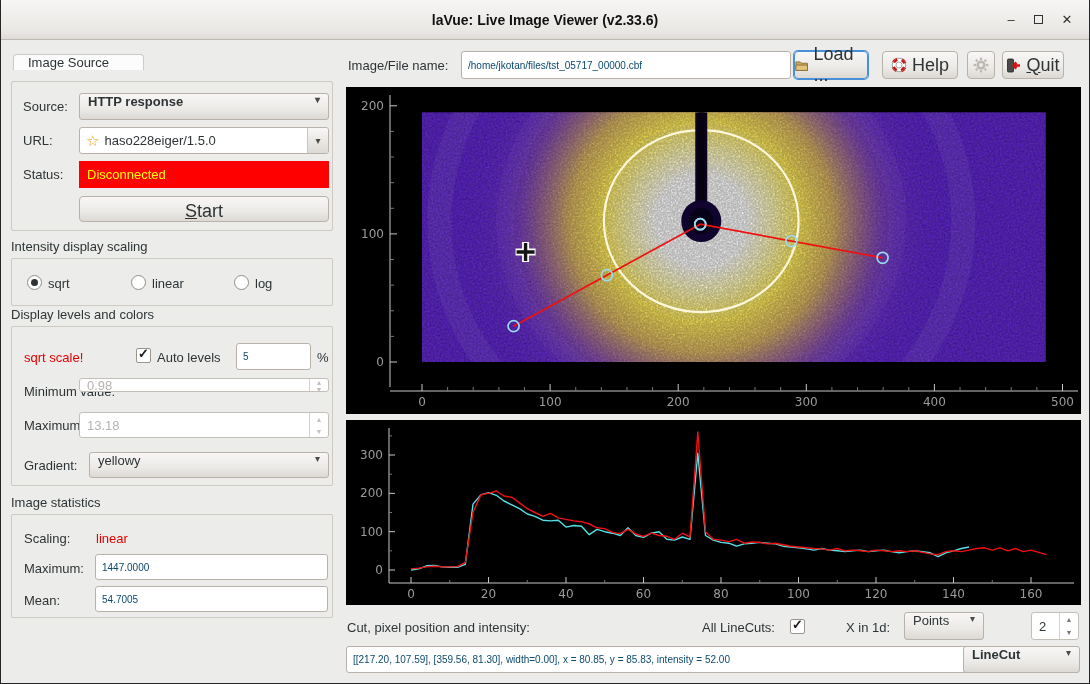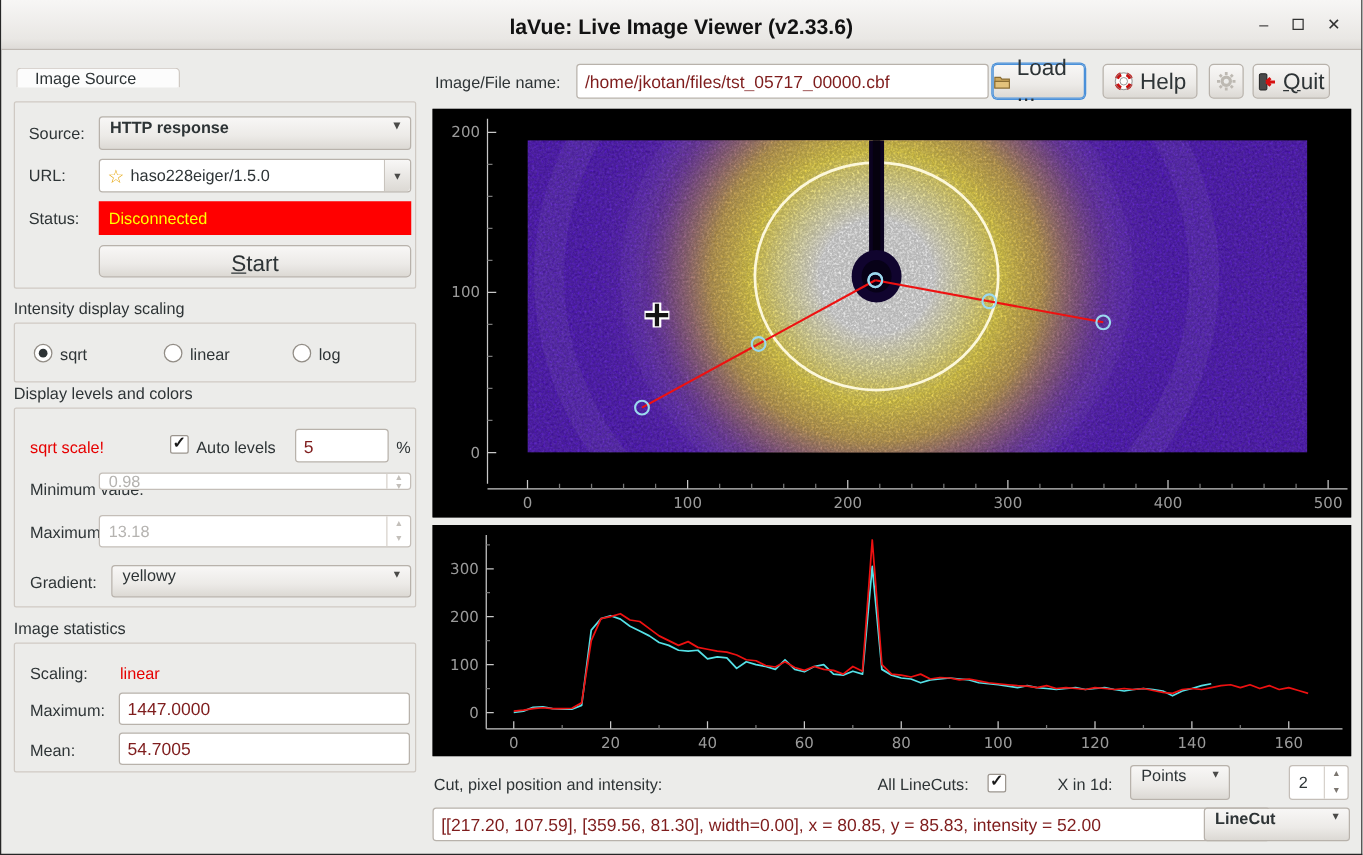--- a/index.html
+++ b/index.html
@@ -7,31 +7,31 @@
   body { font-family:"Liberation Sans", sans-serif; font-size:13px; color:#2e3436; }
   #app { position:relative; width:1090px; height:684px; background:#ececea; overflow:hidden;
          border:1px solid #262626; border-top:none; }
   .abs { position:absolute; }
 
   
   .titlebar { position:absolute; left:0; top:0; width:100%; height:40px;
               background:linear-gradient(#f7f6f5,#e9e7e4 80%,#dedbd7);
               border-bottom:1px solid #bfb9b3; }
   .titlebar .title { position:absolute; left:0; right:0; top:12px; text-align:center;
-                     font-weight:bold; font-size:17px; color:#121212; }
+                     font-weight:bold; font-size:14px; color:#121212; }
   .winbtn { position:absolute; top:8px; width:24px; height:24px; line-height:24px; text-align:center;
             color:#333; font-size:13px; cursor:default; }
 
   
   .groupframe { position:absolute; border:1px solid #cfc9c3; border-radius:2px; }
   .sectionlabel { position:absolute; color:#2e3436; }
   .lbl { position:absolute; white-space:nowrap; }
   .red { color:#e60000; }
   .tfield { position:absolute; background:#ffffff; border:1px solid #b8b2ab; border-radius:3px;
-            padding:0 6px; font-family:"Liberation Sans",sans-serif; font-size:14px; color:#7f1d1d; }
+            padding:0 6px; font-family:"Liberation Sans",sans-serif; font-size:10px; color:#0c4a6e; }
   .btn { position:absolute; display:flex; align-items:center; justify-content:center; gap:5px;
          background:linear-gradient(#f8f7f6,#eceae7 60%,#dcd9d4); border:1px solid #b8b2ab;
          border-radius:4px; font-size:18px; color:#2e3436; cursor:default; }
   .combo { position:absolute; display:flex; align-items:flex-start;
            background:linear-gradient(#f8f7f6,#eceae7 60%,#dcd9d4); border:1px solid #b8b2ab;
            border-radius:3px; padding:0 8px; cursor:default; }
   .combo .arrow { margin-left:auto; color:#4a4a48; font-size:10px; }
   .spin { position:absolute; background:#fff; border:1px solid #c4beb8; border-radius:3px; }
   .spin .val { position:absolute; left:7px; top:50%; transform:translateY(-50%); }
   .spin .btns { position:absolute; right:0; top:0; bottom:0; width:19px; border-left:1px solid #d7d2cc;

